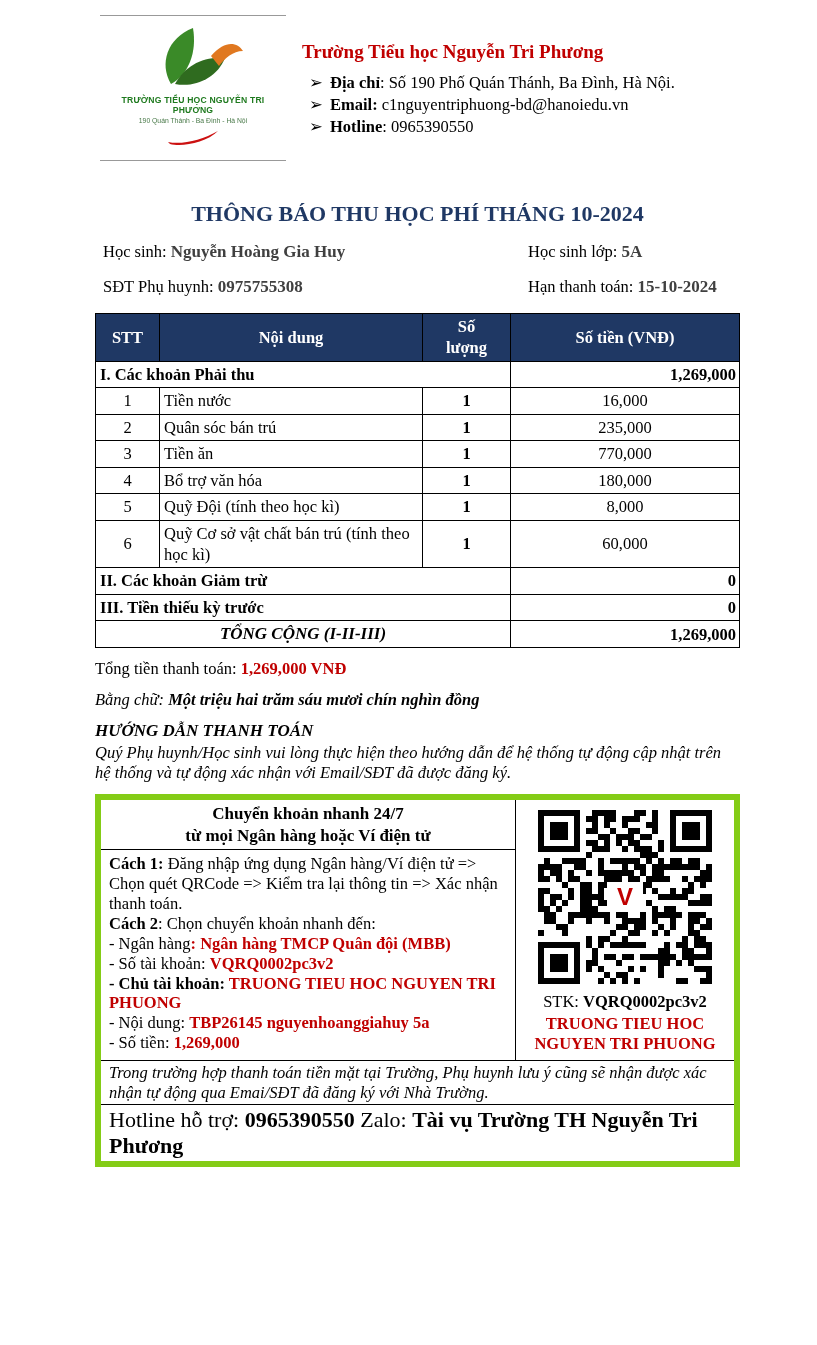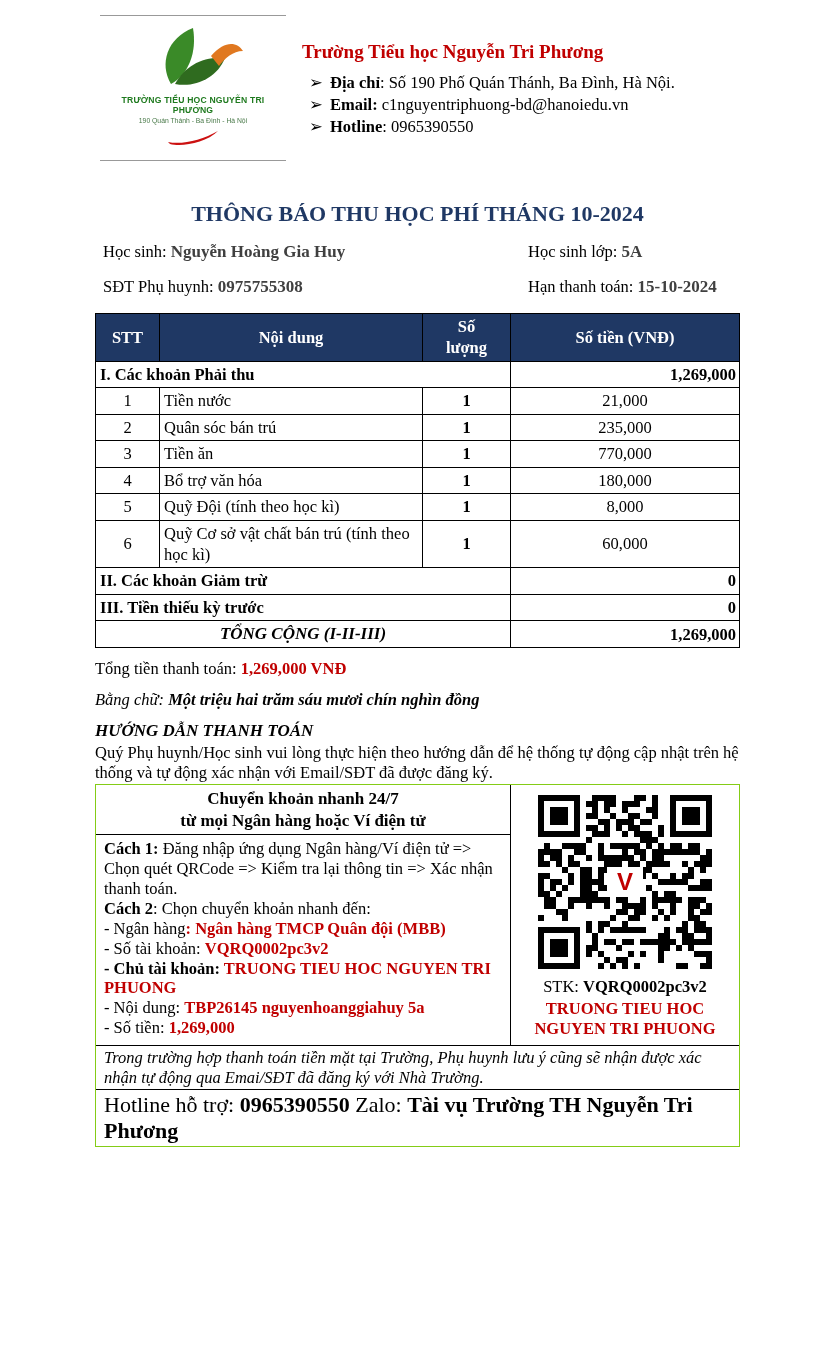--- a/index.html
+++ b/index.html
@@ -43,24 +43,24 @@
   .hdr-narrow{width:3em;margin:0 auto;}
   .c{text-align:center;}
   .r{text-align:right;padding-right:3px !important;}
   .sec td{font-weight:bold;}
   .tot td{font-weight:bold;}
   .tot .lbl{text-align:center;font-style:italic;font-size:17px;}
 
   
   .sum-line{margin-top:11px;font-size:16.5px;}
   .guide-title{margin-top:11px;font-size:17px;font-weight:bold;font-style:italic;}
-  .guide-text{margin-top:2px;line-height:1.18;font-size:16.5px;}
+  .guide-text{margin-top:2px;font-style:italic;line-height:1.18;font-size:16.5px;}
 
   
-  .paybox{border:1px solid #84cc16;margin-top:2px;}
+  .paybox{border:6px solid #84cc16;margin-top:12px;}
   .paybox-top{display:flex;align-items:stretch;}
   .pay-left{width:414px;border-right:1px solid #000;}
   .pay-left-header{border-bottom:1px solid #000;text-align:center;font-weight:bold;font-size:17px;padding:3px 2px;line-height:1.25;}
   .pay-left-body{padding:4px 8px 6px;font-size:16.5px;line-height:1.21;}
   .pay-left-body p{margin:0;}
   .pay-right{flex:1;text-align:center;padding:6px 4px;}
   .qr-wrap{position:relative;width:174px;height:174px;margin:4px auto 8px;background:#fff;}
   .qr-logo{
     position:absolute;top:50%;left:50%;transform:translate(-50%,-50%);
     width:36px;height:30px;background:#fff;display:flex;align-items:center;justify-content:center;
@@ -148,21 +148,21 @@
     </thead>
     <tbody>
       <tr class="sec">
         <td colspan="3">I. Các khoản Phải thu</td>
         <td class="r">1,269,000</td>
       </tr>
       <tr>
         <td class="c">1</td>
         <td>Tiền nước</td>
         <td class="c b">1</td>
-        <td class="c">21,000</td>
+        <td class="c">16,000</td>
       </tr>
       <tr>
         <td class="c">2</td>
         <td>Quân sóc bán trú</td>
         <td class="c b">1</td>
         <td class="c">235,000</td>
       </tr>
       <tr>
         <td class="c">3</td>
         <td>Tiền ăn</td>

